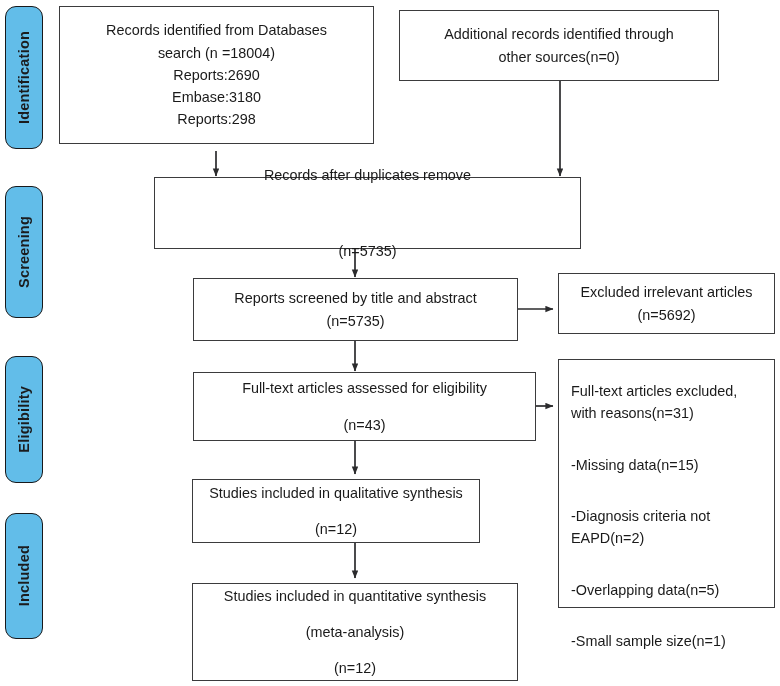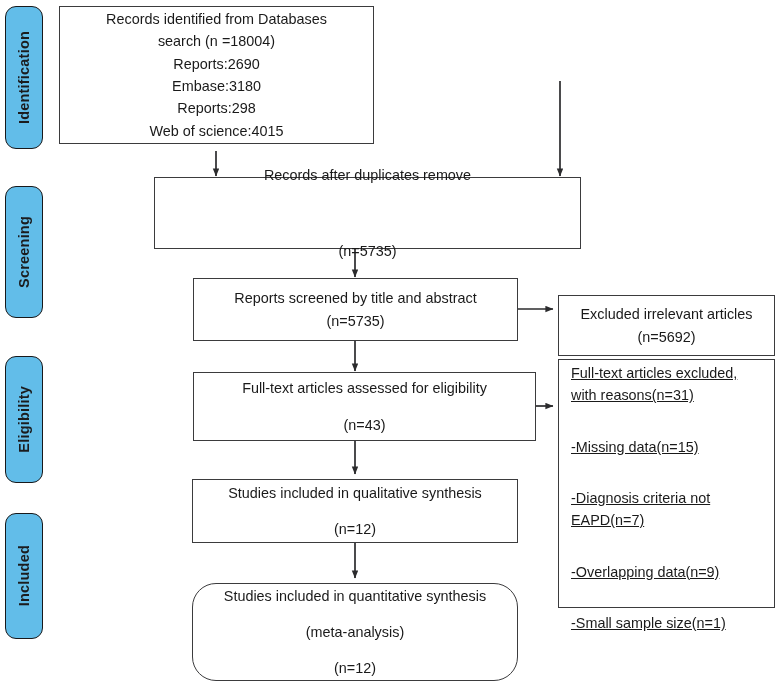--- a/index.html
+++ b/index.html
@@ -63,22 +63,21 @@
     display: block;
     white-space: nowrap;
   }
   .node.spaced .ln + .ln {
     margin-top: 14px;
   }
   .node.left-align {
     align-items: flex-start;
     text-align: left;
     justify-content: flex-start;
-    padding: 2px 10px 9px 12px;
-    text-decoration: underline;
+    padding: 20px 10px 9px 12px;
   }
   .node.left-align .ln {
     white-space: normal;
     text-align: left;
   }
   .node.left-align .ln + .ln {
     margin-top: 29px;
   }
   .node.reasons .ln.wrapped {
     white-space: normal;
@@ -129,56 +128,59 @@
   <div class="phase-pill" style="left:5px; top:513px; width:38px; height:126px;">
     <span class="phase-label">Included</span>
   </div>
 
   <div class="node" style="left:59px; top:6px; width:315px; height:138px;">
     <span class="ln">Records identified from Databases</span>
     <span class="ln">search (n =18004)</span>
     <span class="ln">Reports:2690</span>
     <span class="ln">Embase:3180</span>
     <span class="ln">Reports:298</span>
-    <span class="ln">Web of science:4015</span>
   </div>
 
+  <div class="node" style="left:399px; top:10px; width:320px; height:71px;">
+    <span class="ln">Additional records identified through</span>
+    <span class="ln">other sources(n=0)</span>
+  </div>
 
   <div class="node spaced" style="left:154px; top:177px; width:427px; height:72px;gap:40px;">
     <span class="ln">Records after duplicates remove</span>
     <span class="ln">(n=5735)</span>
   </div>
 
   <div class="node" style="left:193px; top:278px; width:325px; height:63px;justify-content:center;">
     <span class="ln">Reports screened by title and abstract</span>
     <span class="ln">(n=5735)</span>
   </div>
 
-  <div class="node" style="left:558px; top:295px; width:217px; height:61px;">
+  <div class="node" style="left:558px; top:273px; width:217px; height:61px;">
     <span class="ln">Excluded irrelevant articles</span>
     <span class="ln">(n=5692)</span>
   </div>
 
   <div class="node spaced" style="left:193px; top:372px; width:343px; height:69px;">
     <span class="ln">Full-text articles assessed for eligibility</span>
     <span class="ln">(n=43)</span>
   </div>
 
   <div class="node left-align reasons" style="left:558px; top:359px; width:217px; height:249px;">
     <span class="ln wrapped">Full-text articles excluded, with reasons(n=31)</span>
     <span class="ln wrapped">-Missing data(n=15)</span>
-    <span class="ln wrapped">-Diagnosis criteria not EAPD(n=7)</span>
-    <span class="ln wrapped">-Overlapping data(n=9)</span>
+    <span class="ln wrapped">-Diagnosis criteria not EAPD(n=2)</span>
+    <span class="ln wrapped">-Overlapping data(n=5)</span>
     <span class="ln wrapped">-Small sample size(n=1)</span>
   </div>
 
-  <div class="node spaced" style="left:192px; top:479px; width:326px; height:64px;">
+  <div class="node spaced" style="left:192px; top:479px; width:288px; height:64px;">
     <span class="ln">Studies included in qualitative synthesis</span>
     <span class="ln">(n=12)</span>
   </div>
 
-  <div class="node spaced" style="left:192px; top:583px; width:326px; height:98px;border-radius:24px;">
+  <div class="node spaced" style="left:192px; top:583px; width:326px; height:98px;">
     <span class="ln">Studies included in quantitative synthesis</span>
     <span class="ln">(meta-analysis)</span>
     <span class="ln">(n=12)</span>
   </div>
 
 </div>
 
 </body></html>

